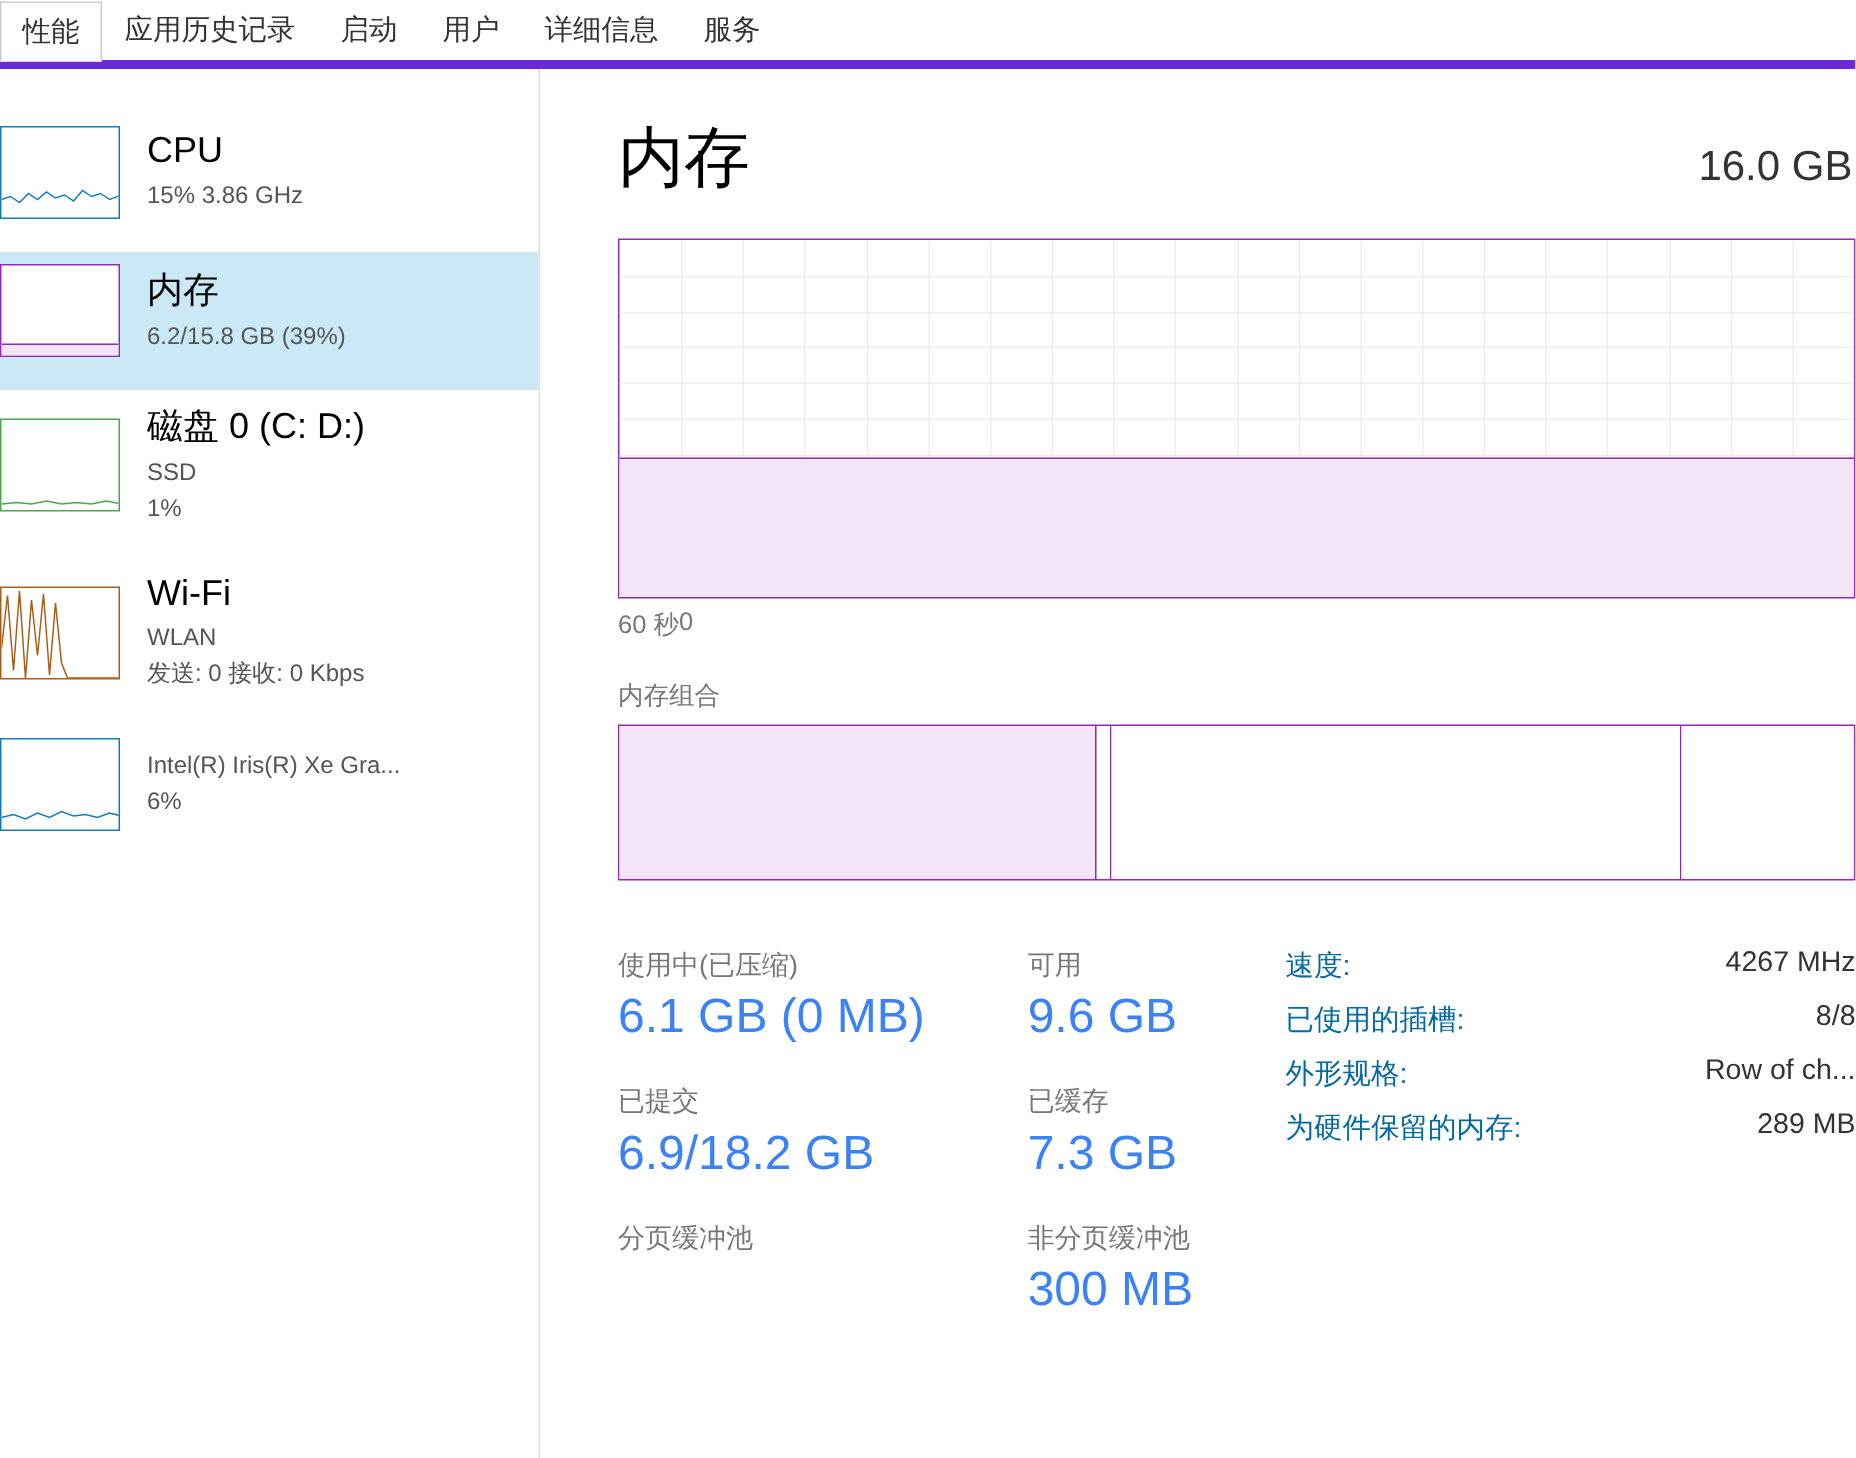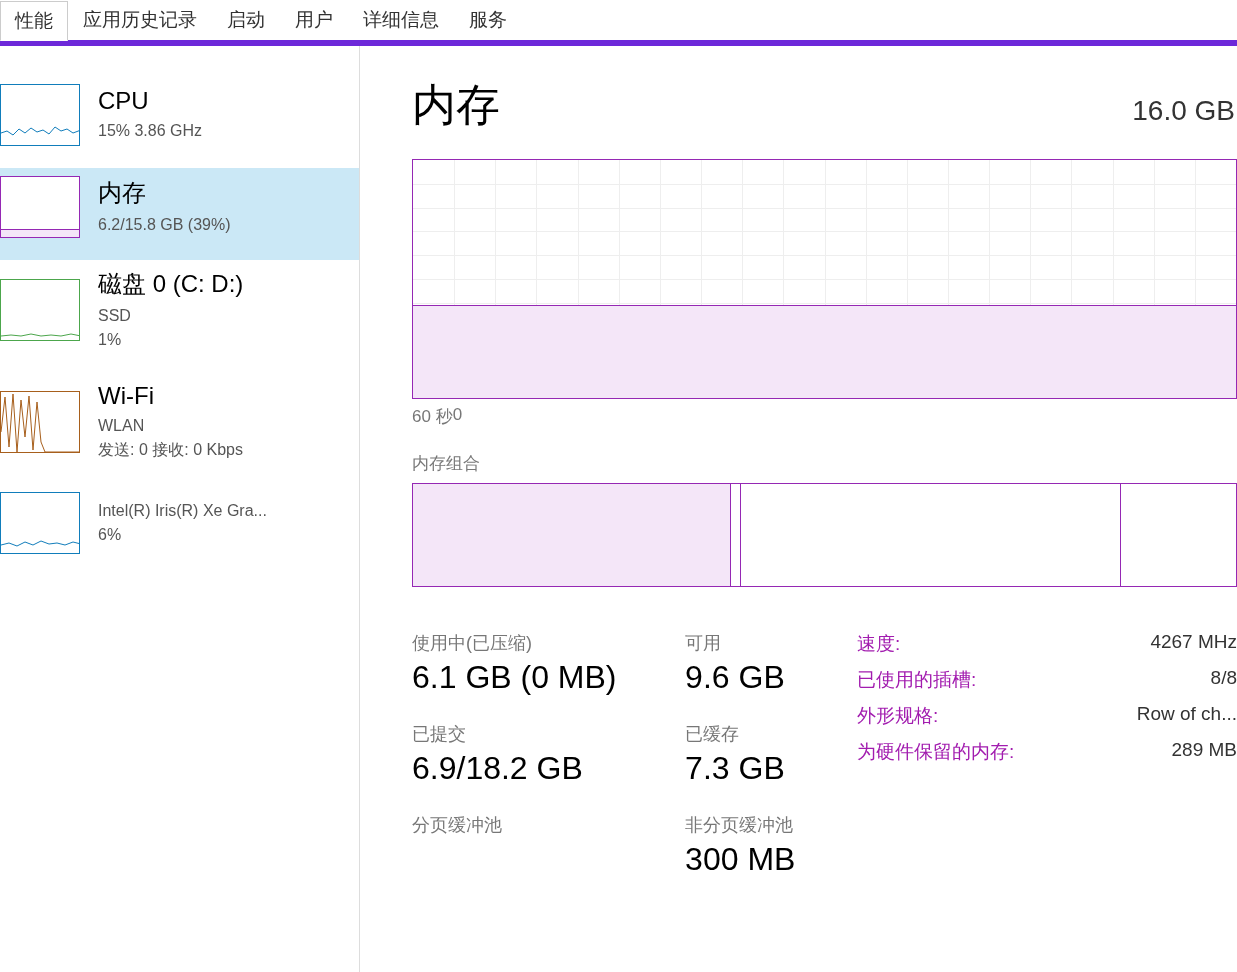--- a/index.html
+++ b/index.html
@@ -200,34 +200,34 @@
       column-gap: 40px;
       row-gap: 26px;
     }
     .stat-block .label {
       font-size: 18px;
       color: #777;
       margin-bottom: 4px;
     }
     .stat-block .value {
       font-size: 32px;
-      color: #000000;
+      color: #3b82f6;
     }
     .stats-right {
       width: 380px;
       font-size: 19px;
       color: #333;
     }
     .stats-right-row {
       display: flex;
       justify-content: space-between;
       margin-bottom: 10px;
     }
     .stats-right-row .rlabel {
-      color: #a21caf;
+      color: #0369a1;
     }
     .stats-right-row .rvalue {
       color: #333;
     }
   </style>
 </head>
 <body>
 
 <div class="tabs">
   <div class="tab active">性能</div>

